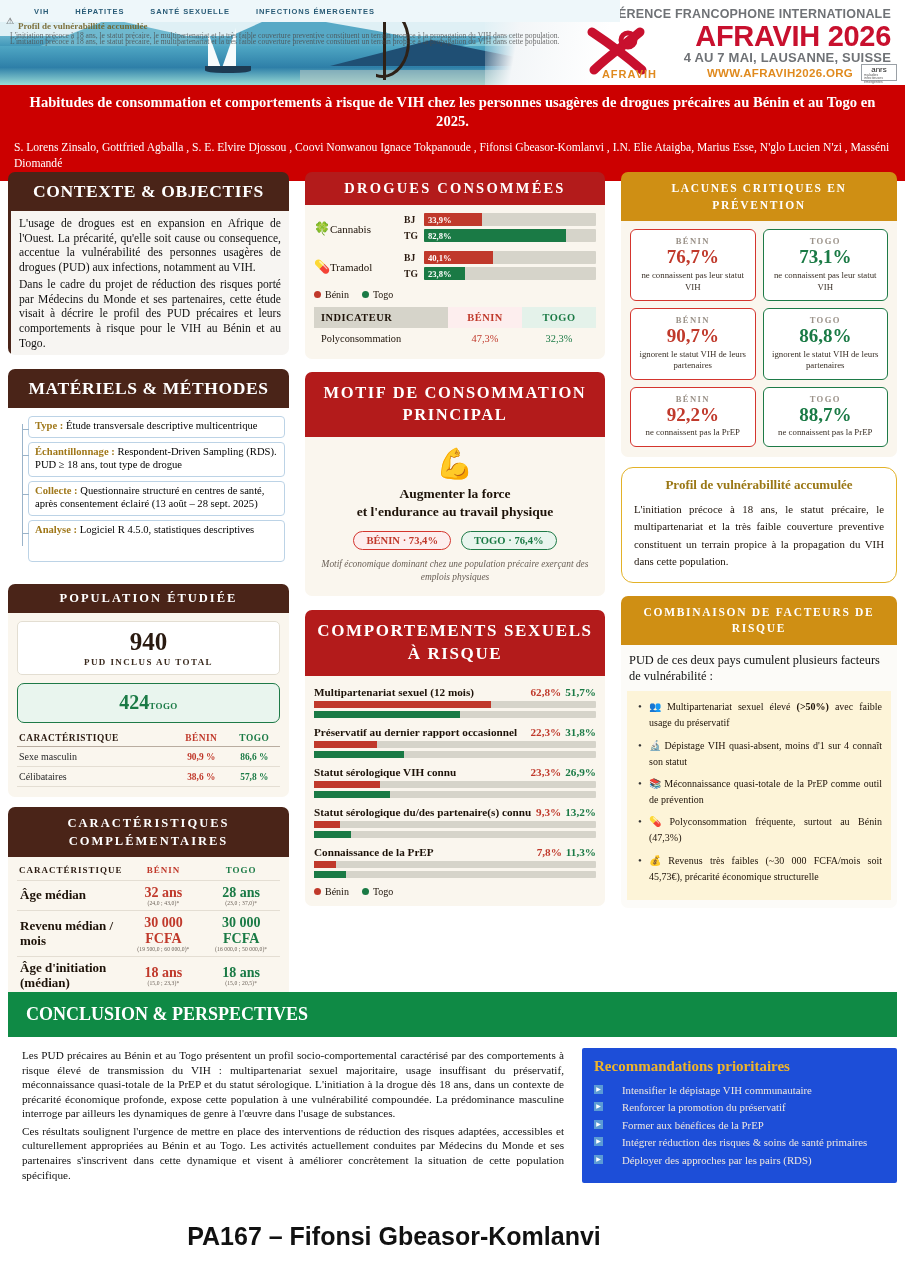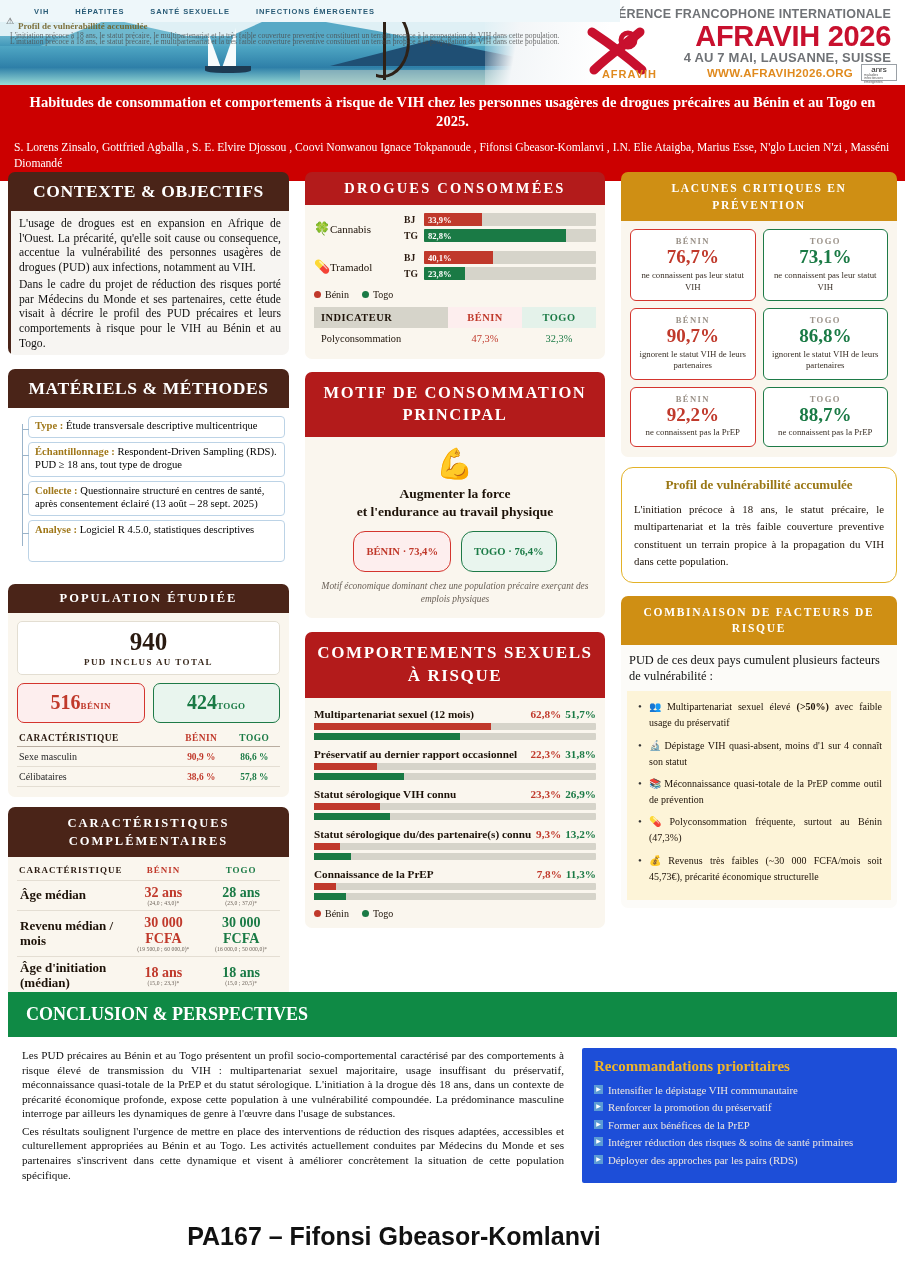--- a/index.html
+++ b/index.html
@@ -163,21 +163,21 @@
   .ind-head .c3 { width:74px; background:#e4f2ea; color:#1a7a45; text-align:center; padding:5px 0; }
   .ind-row { display:flex; font-size:10.4px; }
   .ind-row .c1 { flex:1; padding:5px 7px; color:#1d1208; }
   .ind-row .c2 { width:74px; text-align:center; padding:5px 0; color:#c0392b; }
   .ind-row .c3 { width:74px; text-align:center; padding:5px 0; color:#1a7a45; }
 
   
   .motif-ico { text-align:center; font-size:30px; line-height:1; padding:8px 0 6px; }
   .motif-t { text-align:center; font-size:13.5px; font-weight:700; line-height:1.35; color:#1d1208; }
   .motif-pills { display:flex; gap:10px; justify-content:center; margin:10px 0 8px; }
-  .mp { border-radius:12px; padding:14px 12px; font-size:10.6px; font-weight:700; }
+  .mp { border-radius:12px; padding:3px 12px; font-size:10.6px; font-weight:700; }
   .mp.bj { background:#fdeeee; border:1.2px solid #d4352e; color:#c0392b; }
   .mp.tg { background:#e9f5ee; border:1.2px solid #1e7a47; color:#1a7a45; }
   .motif-note { text-align:center; font-style:italic; font-size:9.4px; color:#6a6057; line-height:1.4; }
 
   
   .sb-item { margin-bottom:8px; }
   .sb-top { display:flex; align-items:baseline; }
   .sb-lbl { flex:1; font-size:11.2px; font-weight:700; color:#1d1208; }
   .sb-v1 { font-size:11.2px; font-weight:700; color:#c0392b; margin-right:4px; }
   .sb-v2 { font-size:11.2px; font-weight:700; color:#1a7a45; }
@@ -211,21 +211,21 @@
   
   .concl { position:absolute; left:8px; top:992px; width:889px; }
   .concl-hdr { background:#0f8a45; color:#fff; font-size:18px; font-weight:700; padding:12px 18px;font-family:Liberation Serif, serif; }
   .concl-wrap { display:flex; gap:12px; margin-top:11px; }
   .concl-text { width:562px; padding:0 6px 0 14px; }
   .concl-text p { font-size:11.2px; line-height:1.3; text-align:justify; color:#111; }
   .concl-text p + p { margin-top:3px; }
   .reco { width:315px; background:#1d4ed8; border-radius:2px; padding:10px 12px 14px; }
   .reco h4 { color:#f0b429; font-size:15px; margin-bottom:7px; font-weight:700; }
   .reco li { list-style:none; color:#efe7df; font-size:10.8px; line-height:1.62;
-             padding-left:14px; position:relative; }
+             padding-left:28px; position:relative; }
   .reco li .arr { position:absolute; left:0; top:3px; width:9px; height:9px; background:#5b9bd5;
              display:flex; align-items:center; justify-content:center; color:#fff; font-size:6px; }
 
   .footer { position:absolute; left:0; top:1222px; width:788px; text-align:center;
             font-family:"Liberation Sans",sans-serif; font-size:25px; font-weight:700; color:#111; }
 </style>
 </head>
 <body>
 
 <div class="poster">
@@ -319,23 +319,20 @@
       </div>
 
       <div class="card" style="margin-top:12px;">
         <div class="hdr hdr-brown-sm">POPULATION ÉTUDIÉE</div>
         <div class="body-cream">
           <div class="big-num-box">
             <div class="big-num">940</div>
             <div class="big-num-cap">PUD INCLUS AU TOTAL</div>
           </div>
           <div class="two-stats">
-            <div class="stat-pill bj">
-              <span class="n">516</span><span class="c">BÉNIN</span>
-            </div>
             <div class="stat-pill tg">
               <span class="n">424</span><span class="c">TOGO</span>
             </div>
           </div>
           <table class="t">
             <thead>
                 <tr>
               <th>CARACTÉRISTIQUE</th>
               <th class="bj">BÉNIN</th>
               <th class="tg">TOGO</th>

